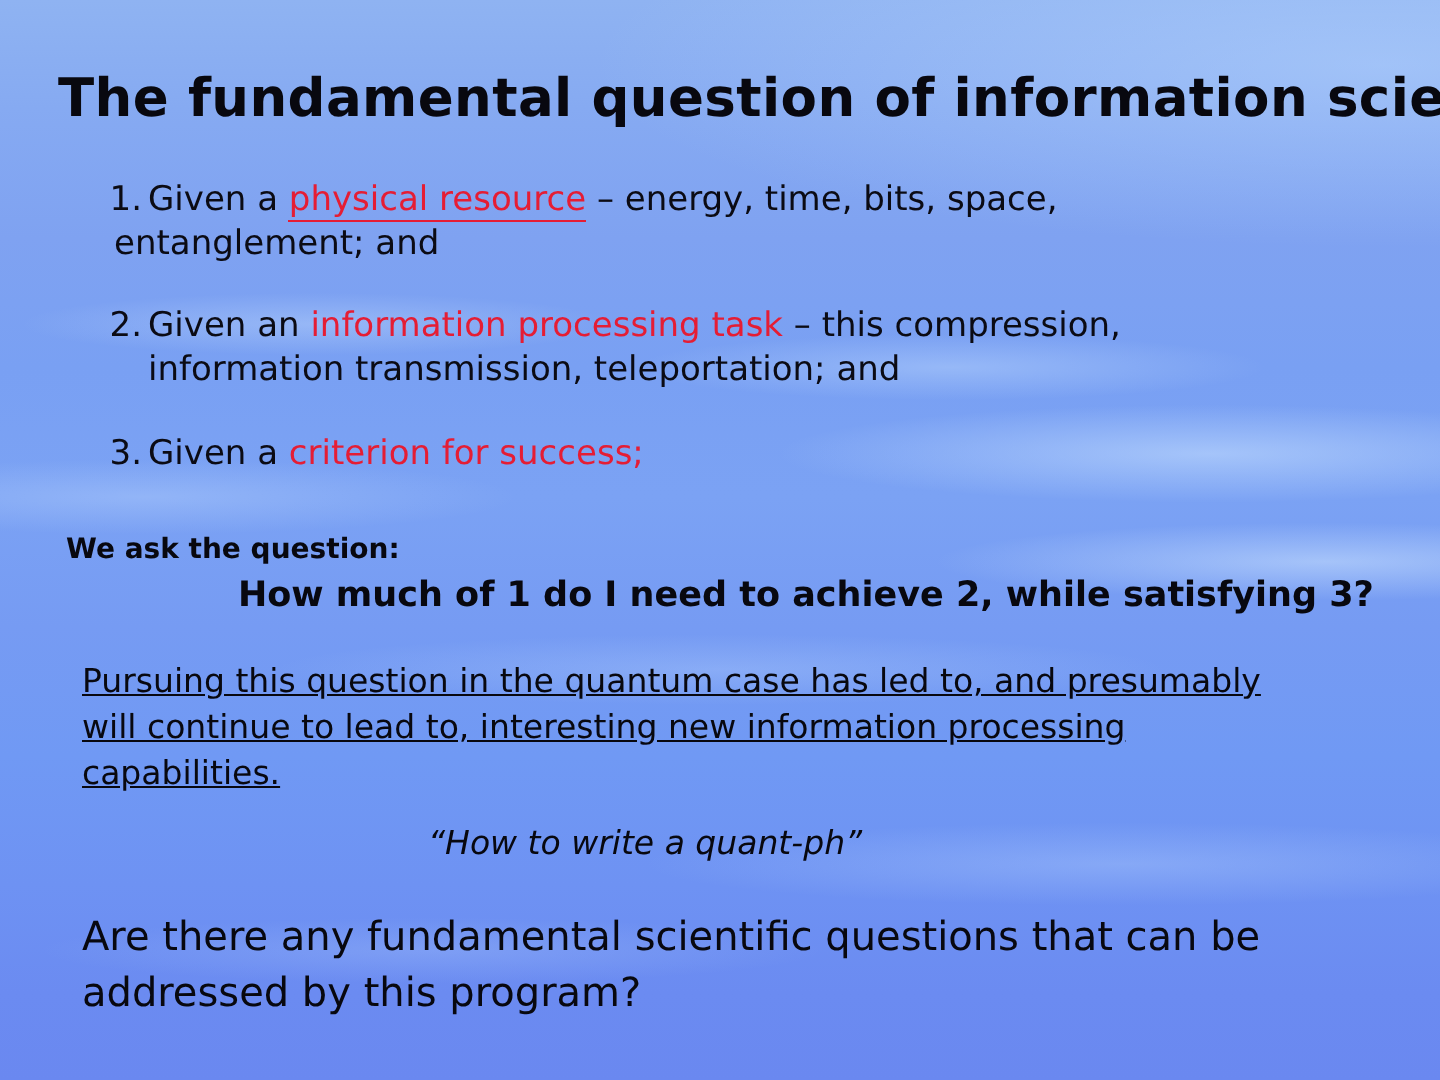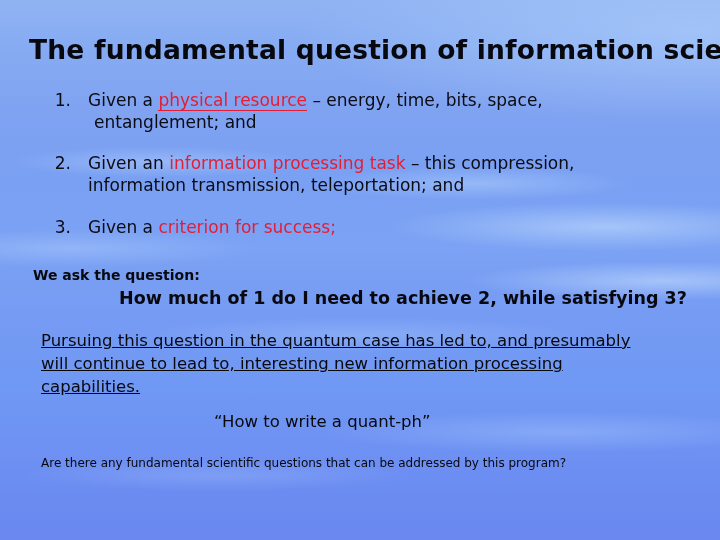--- a/index.html
+++ b/index.html
@@ -73,23 +73,23 @@
   }
   .list-num {
     position: absolute;
     left: 0;
     top: 0;
     width: 34px;
     text-align: right;
   }
   .list-body {
     display: block;
-    margin-left: 51px;
+    margin-left: 37px;
   }
-  .list-body.tight { margin-left: 57px; }
+  .list-body.tight { margin-left: 20px; }
 
   #item1 { left: 37px; top: 89px;  width: 600px; }
   #item2 { left: 37px; top: 152px; width: 620px; }
   #item3 { left: 37px; top: 216px; width: 600px; }
 
   .hl {
     color: #e51d34;
   }
   .hl.underline {
     border-bottom: 1.5px solid #e51d34;
@@ -118,25 +118,26 @@
     font-size: 16.5px;
     line-height: 1.38;
     width: 620px;
     white-space: normal;
     text-decoration: underline;
   }
   #quote {
     left: 214px;
     top: 412px;
     font-size: 16.5px;
+    font-style: italic;
   }
   #para2 {
     left: 41px;
     top: 455px;
-    font-size: 12px;
+    font-size: 20px;
     line-height: 1.38;
     width: 620px;
     white-space: normal;
   }
 </style>
 </head>
 <body>
 
 <div id="slide">
 

